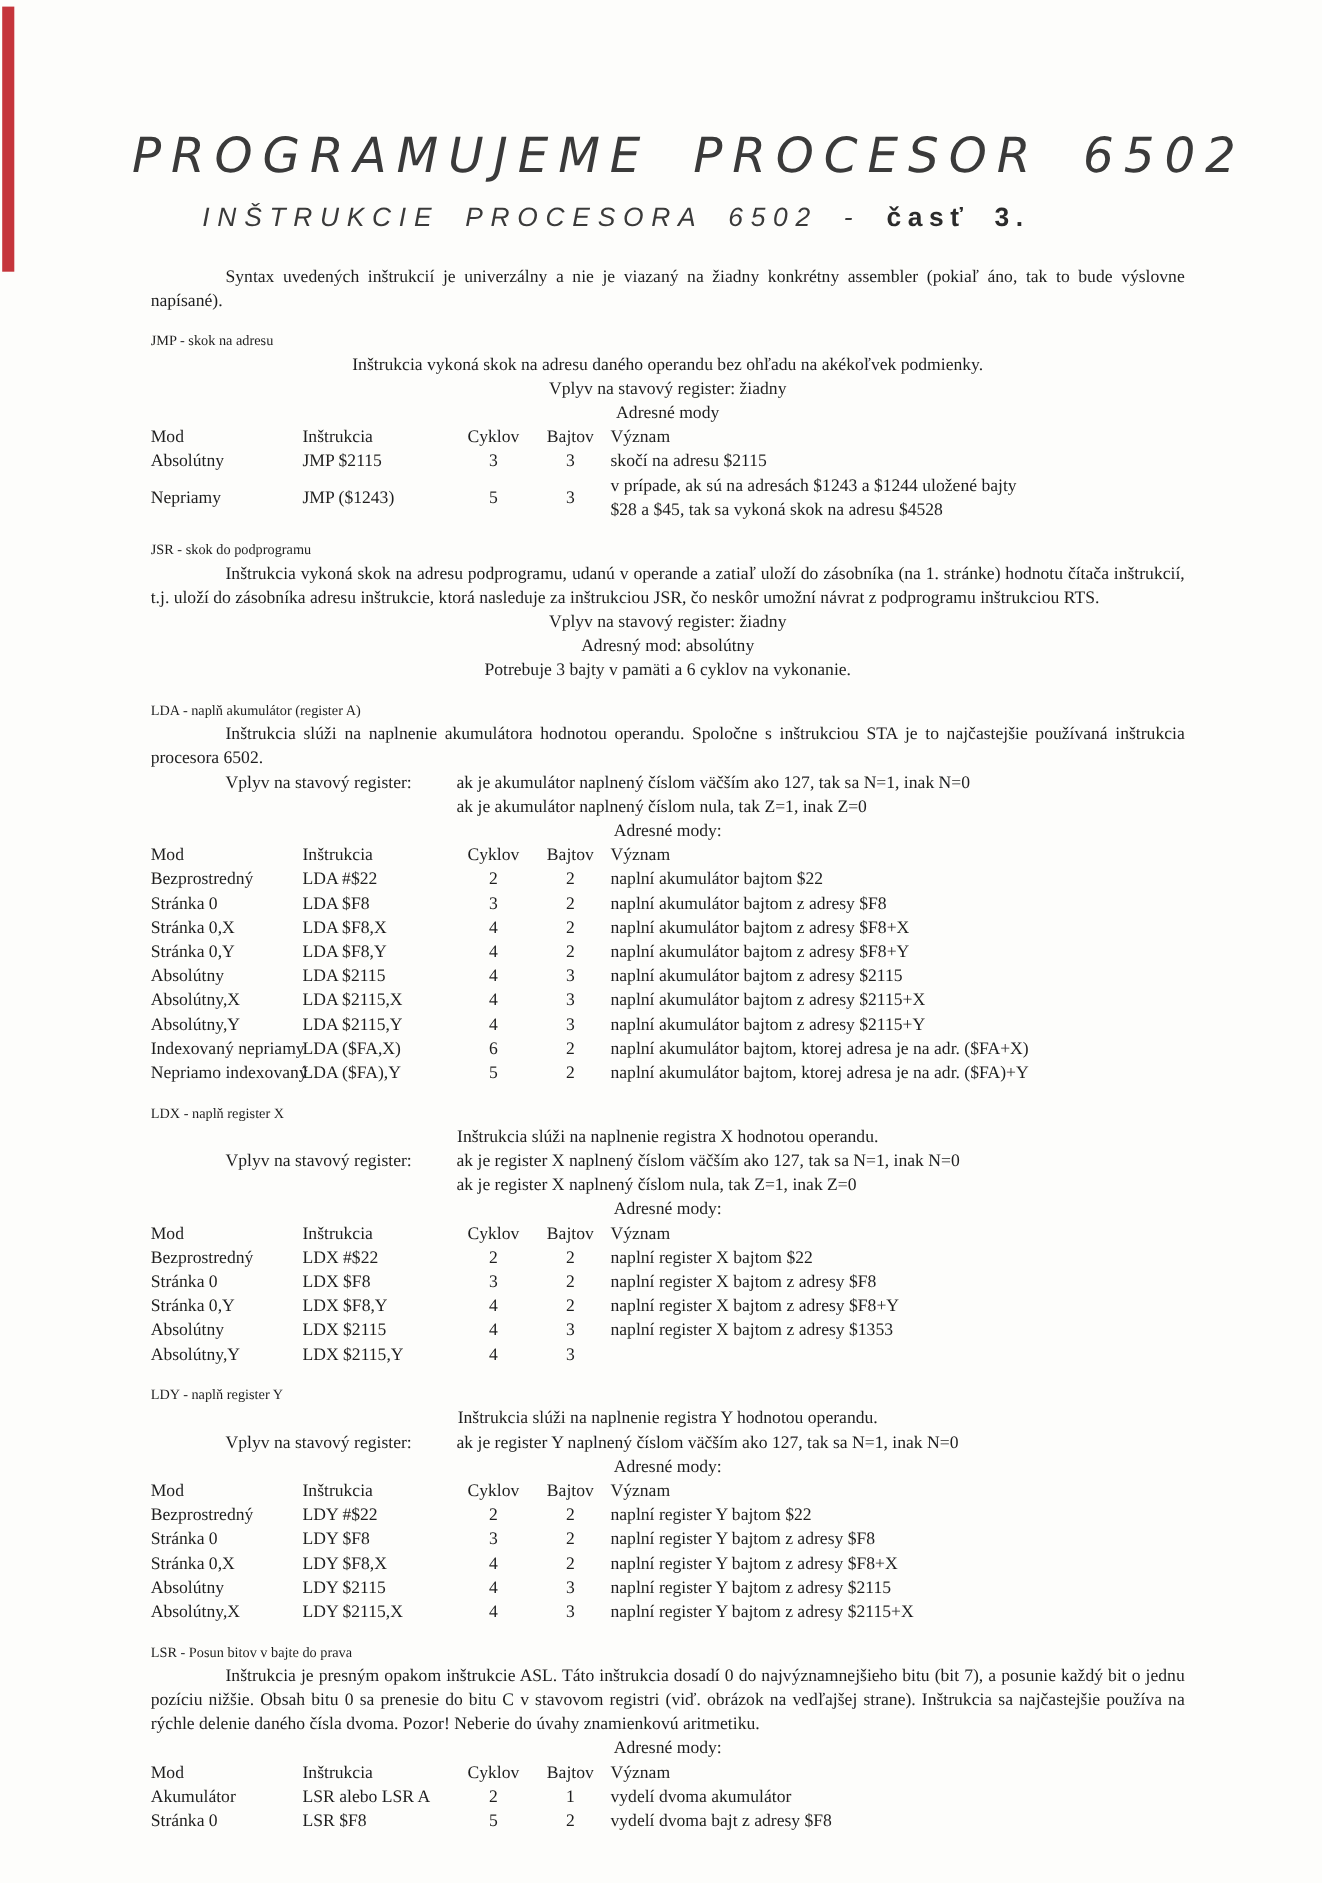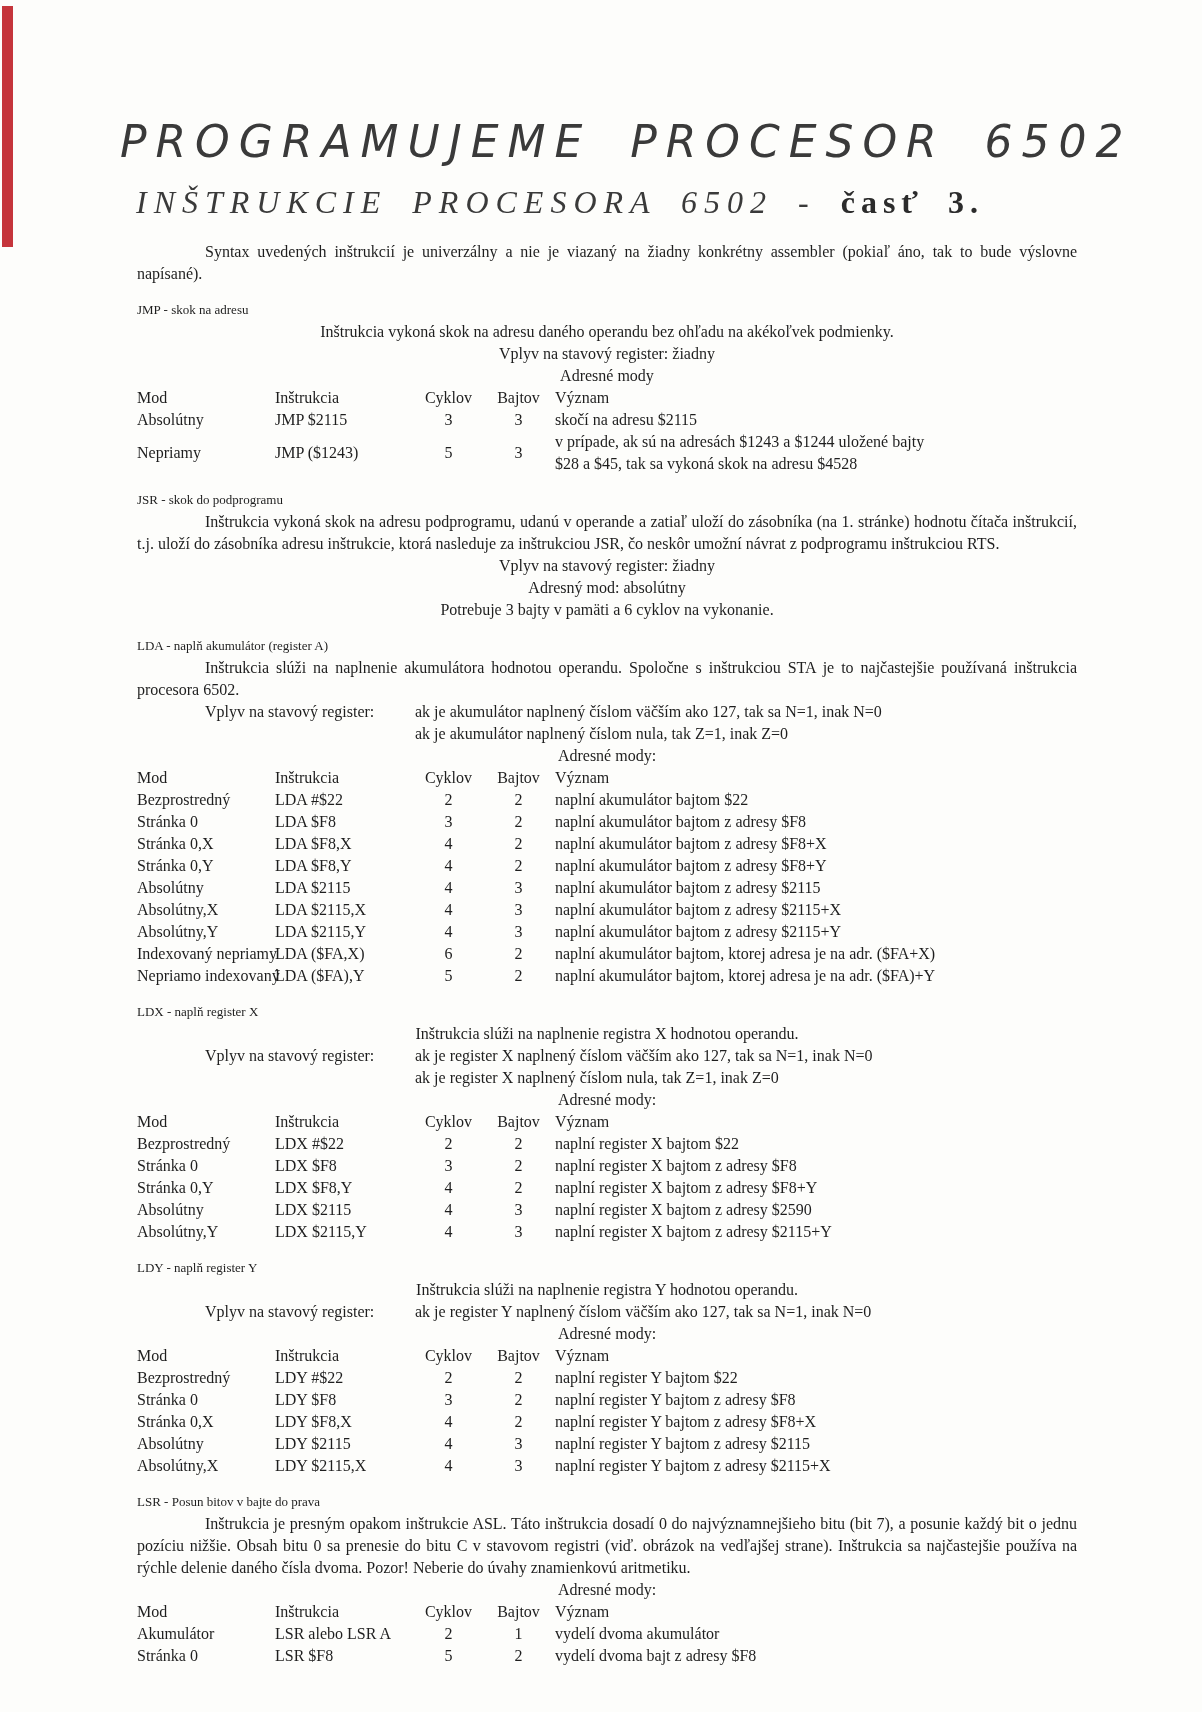--- a/index.html
+++ b/index.html
@@ -25,23 +25,23 @@
     font-style:italic;
     font-size:44px;
     letter-spacing:9px;
     word-spacing:16px;
     color:#3a3a3a;
     white-space:nowrap;
     padding-right:60px;
   }
   .subtitle{
     margin-top:17px;
-    font-family:Liberation Serif, serif;
+    font-family:Liberation Sans, sans-serif;
     font-style:italic;
-    font-size:32px;
+    font-size:24px;
     letter-spacing:7px;
     word-spacing:10px;
     color:#3a3a3a;
     white-space:nowrap;
     padding-right:60px;
   }
   .subtitle-part{
     font-style:normal;
     font-weight:bold;
     letter-spacing:6px;
@@ -279,31 +279,28 @@
               <span class="c-vyz">
                 <div class="vyz-line">naplní register X bajtom z adresy $F8+Y</div>
               </span>
             </div>
             <div class="trow">
               <span class="c-mod">Absolútny</span>
               <span class="c-instr">LDX $2115</span>
               <span class="c-cyk">4</span>
               <span class="c-baj">3</span>
               <span class="c-vyz">
-                <div class="vyz-line">naplní register X bajtom z adresy $2590</div>
+                <div class="vyz-line">naplní register X bajtom z adresy $1353</div>
               </span>
             </div>
             <div class="trow">
               <span class="c-mod">Absolútny,Y</span>
               <span class="c-instr">LDX $2115,Y</span>
               <span class="c-cyk">4</span>
               <span class="c-baj">3</span>
-              <span class="c-vyz">
-                <div class="vyz-line">naplní register X bajtom z adresy $2115+Y</div>
-              </span>
             </div>
           </div>
         </section>
         <section class="doc-section">
           <div class="sec-heading">LDY - naplň register Y</div>
           <p class="line ind1">Inštrukcia slúži na naplnenie registra Y hodnotou operandu.</p>
           <div class="vplyv">
             <span class="vplyv-label">Vplyv na stavový register:</span>
             <div class="vplyv-effects">
               <div class="effect">ak je register Y naplnený číslom väčším ako 127, tak sa N=1, inak N=0</div>

